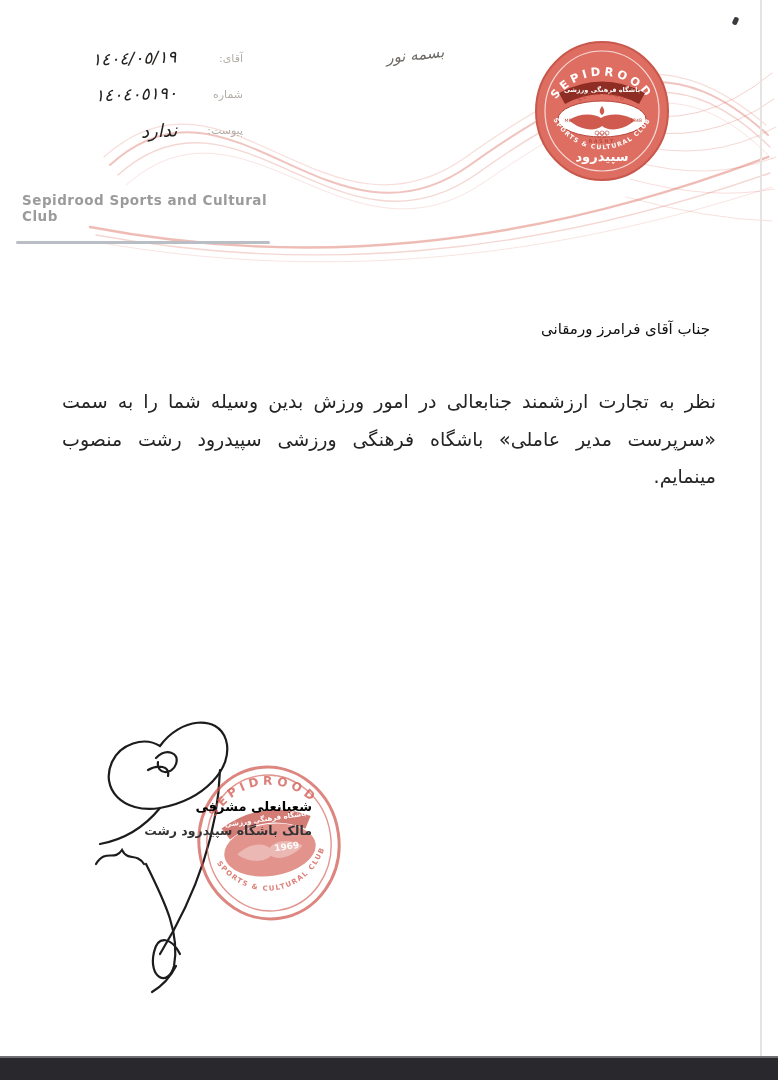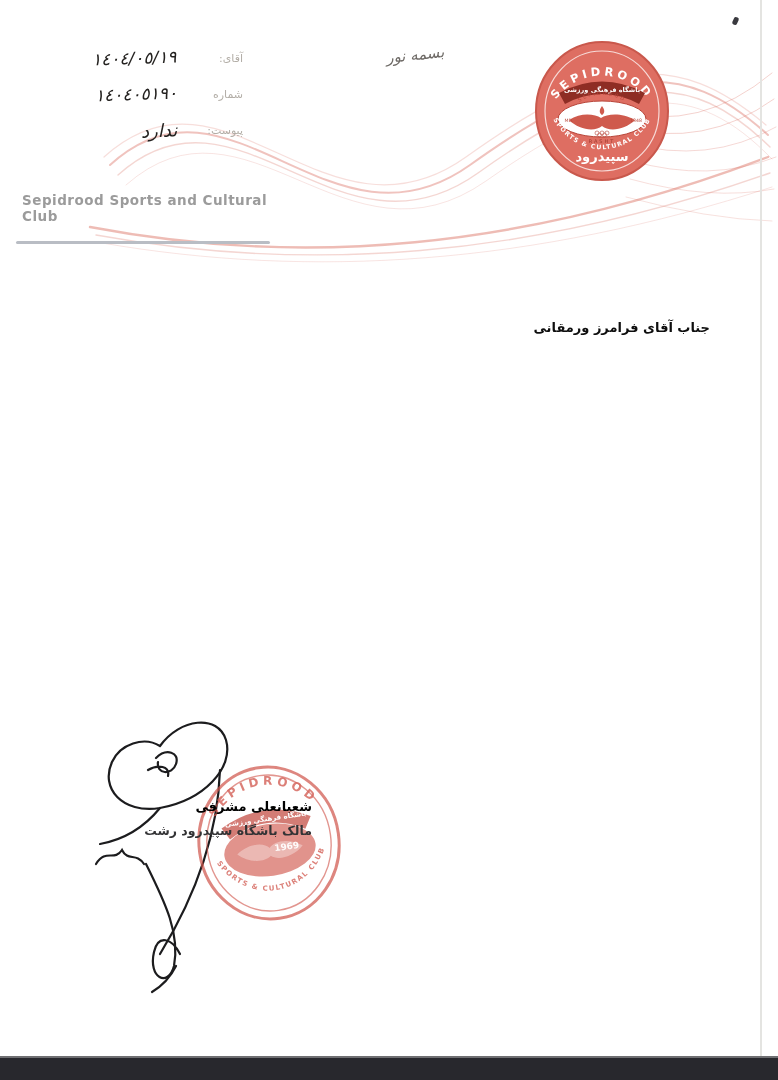--- a/index.html
+++ b/index.html
@@ -25,21 +25,21 @@
   
   .logo{position:absolute;left:533px;top:40px;width:138px;height:142px;}
   
   .club-fa{position:absolute;right:22px;top:196px;width:300px;direction:rtl;text-align:left;
            color:#6d4038;font-size:17px;font-weight:bold;letter-spacing:0;}
   .club-en{position:absolute;left:22px;top:192px;width:250px;text-align:left;color:#9b9b9b;font-weight:bold;}
   .club-en .l1{font-size:13.5px;letter-spacing:.5px;}
   .club-en .l2{font-size:12.5px;margin-top:3px;letter-spacing:1px;}
   .club-underline{position:absolute;left:16px;top:241px;width:254px;height:3px;background:#b9bdc4;border-radius:2px;}
   
-  .recipient{position:absolute;right:68px;top:320px;direction:rtl;font-size:13px;font-weight:bold;color:#0e0e0e;letter-spacing:0;}
+  .recipient{position:absolute;right:68px;top:320px;direction:rtl;font-size:15px;font-weight:normal;color:#0e0e0e;letter-spacing:0;}
   .body-text{position:absolute;left:62px;top:383px;width:654px;direction:rtl;}
   .body-text p{
     margin:0;text-align:justify;text-align-last:right;
     font-size:19px;line-height:37.5px;color:#242424;word-spacing:2px;
   }
   
   .sig{position:absolute;left:60px;top:712px;width:215px;height:290px;}
   .signer{position:absolute;left:112px;top:799px;width:200px;direction:rtl;text-align:right;z-index:3;}
   .signer .name{font-size:13px;font-weight:bold;color:#000000;}
   .signer .title{font-size:12.5px;font-weight:bold;color:#333335;margin-top:9px;}
@@ -120,20 +120,21 @@
     </text>
   </svg>
 
   <div class="club-en">
     <div class="l1">Sepidrood Sports and Cultural Club</div>
   </div>
   <div class="club-underline"></div>
 
   <div class="recipient">جناب آقای فرامرز ورمقانی</div>
   <div class="body-text">
+    <p>نظر به تجارت ارزشمند جنابعالی در امور ورزش بدین وسیله شما را به سمت «سرپرست مدیر عاملی» باشگاه فرهنگی ورزشی سپیدرود رشت منصوب مینمایم.</p>
   </div>
 
   <svg class="sig" viewBox="0 0 215 290">
     <g fill="none" stroke="#1c1c1e" stroke-width="2.2" stroke-linecap="round">
       <path d="M 100 34 C 120 6, 158 2, 166 28 C 174 56, 144 88, 100 96 C 62 102, 40 76, 52 50 C 60 32, 84 24, 100 34"></path>
       <path d="M 96 46 C 106 36, 120 40, 116 52 C 112 64, 96 62, 98 50 M 88 58 C 98 52, 110 54, 108 64"></path>
       <path d="M 100 96 C 82 118, 62 128, 40 132"></path>
       <path d="M 36 152 C 46 136, 54 150, 62 138 C 68 150, 76 140, 84 152"></path>
       <path d="M 160 58 C 158 118, 138 180, 100 242"></path>
       <path d="M 86 152 C 106 192, 120 222, 114 254 C 108 276, 88 266, 94 240 C 98 222, 112 226, 120 242"></path>

